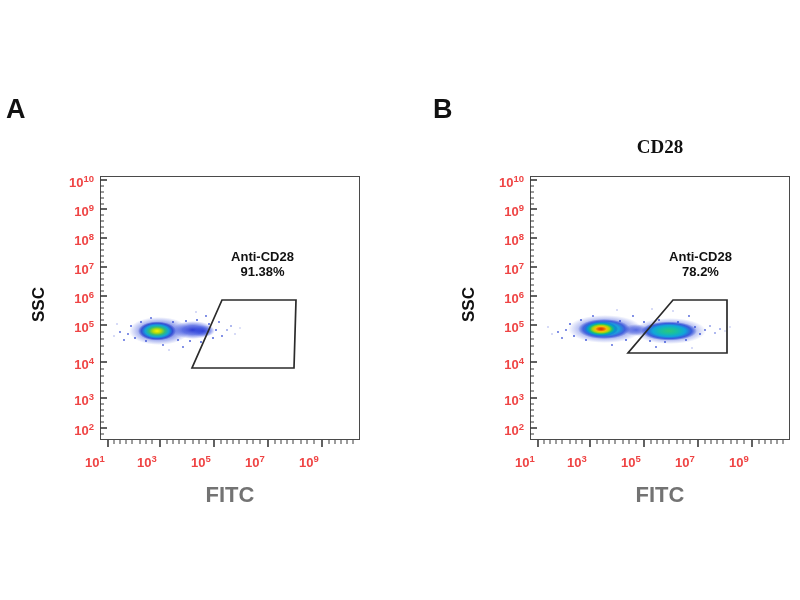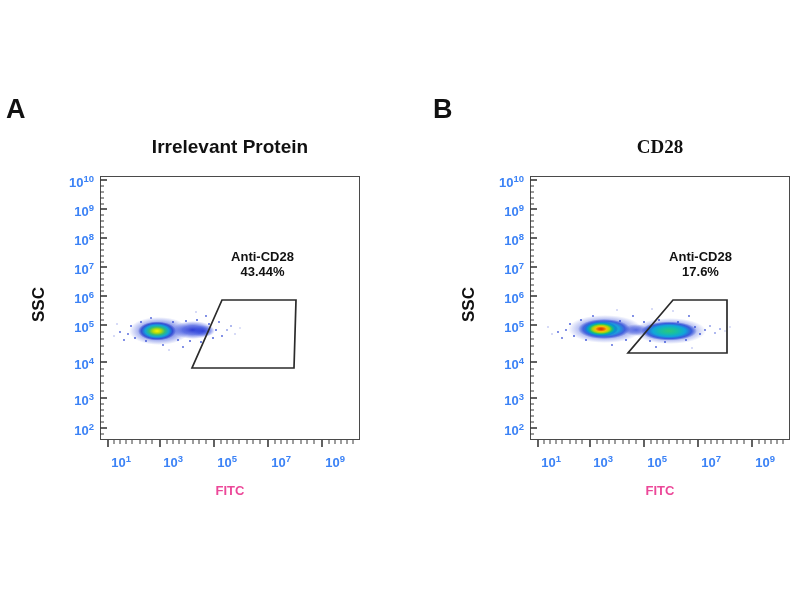--- a/index.html
+++ b/index.html
@@ -61,44 +61,44 @@
     font-weight: bold;
     color: #111111;
     transform: rotate(-90deg);
     transform-origin: 50% 50%;
     white-space: nowrap;
     line-height: 1;
   }
 
   .xlabel {
     position: absolute;
-    font-size: 13px;
-    font-weight: bold;
-    color: #ec4899;
+    font-size: 22px;
+    font-weight: bold;
+    color: #737373;
     white-space: nowrap;
     text-align: center;
     line-height: 1;
   }
 
   .tick-label {
     position: absolute;
     font-size: 13px;
     font-weight: bold;
-    color: #3b82f6;
+    color: #ef4444;
     white-space: nowrap;
     line-height: 1;
   }
   .tick-label sup {
     font-size: 9.5px;
     font-weight: bold;
     vertical-align: super;
     line-height: 0;
   }
   .ytick-label { text-align: right; }
-  .xtick-label { text-align: right; }
+  .xtick-label { text-align: left; }
 
   .gate-label {
     position: absolute;
     font-size: 13px;
     font-weight: bold;
     color: #111111;
     white-space: nowrap;
     text-align: center;
     line-height: 1.12;
   }
@@ -113,21 +113,20 @@
 </style>
 </head>
 <body>
 
 <div class="figure">
 
   <div class="panel panel-a">
 
     <div class="panel-letter" style="left:6px; top:96px;">A</div>
 
-    <div class="panel-title" style="left:100px; top:137px; width:260px;">Irrelevant Protein</div>
 
     <div class="plotbox" style="left:100px; top:176px; width:260px; height:264px;"></div>
 
     <div class="ylabel" style="left:20px; top:292px; width:40px; height:20px;">SSC</div>
 
     <div class="xlabel" style="left:150px; top:484px; width:160px;">FITC</div>
 
     <div class="tick-label ytick-label" style="left:48px; top:176px; width:46px;">10<sup>10</sup></div>
     <div class="tick-label ytick-label" style="left:48px; top:205px; width:46px;">10<sup>9</sup></div>
     <div class="tick-label ytick-label" style="left:48px; top:234px; width:46px;">10<sup>8</sup></div>
@@ -139,21 +138,21 @@
     <div class="tick-label ytick-label" style="left:48px; top:424px; width:46px;">10<sup>2</sup></div>
 
     <div class="tick-label xtick-label" style="left:85px; top:456px; width:46px;">10<sup>1</sup></div>
     <div class="tick-label xtick-label" style="left:137px; top:456px; width:46px;">10<sup>3</sup></div>
     <div class="tick-label xtick-label" style="left:191px; top:456px; width:46px;">10<sup>5</sup></div>
     <div class="tick-label xtick-label" style="left:245px; top:456px; width:46px;">10<sup>7</sup></div>
     <div class="tick-label xtick-label" style="left:299px; top:456px; width:46px;">10<sup>9</sup></div>
 
     <div class="gate-label" style="left:190px; top:250px; width:145px;">
       <span>Anti-CD28</span><br>
-      <span>43.44%</span>
+      <span>91.38%</span>
     </div>
 
   </div>
 
   <div class="panel panel-b">
 
     <div class="panel-letter" style="left:33px; top:96px;">B</div>
 
     <div class="panel-title" style="left:130px; top:137px; width:260px;font-family:Liberation Serif, serif;">CD28</div>
 
@@ -174,21 +173,21 @@
     <div class="tick-label ytick-label" style="left:78px; top:424px; width:46px;">10<sup>2</sup></div>
 
     <div class="tick-label xtick-label" style="left:115px; top:456px; width:46px;">10<sup>1</sup></div>
     <div class="tick-label xtick-label" style="left:167px; top:456px; width:46px;">10<sup>3</sup></div>
     <div class="tick-label xtick-label" style="left:221px; top:456px; width:46px;">10<sup>5</sup></div>
     <div class="tick-label xtick-label" style="left:275px; top:456px; width:46px;">10<sup>7</sup></div>
     <div class="tick-label xtick-label" style="left:329px; top:456px; width:46px;">10<sup>9</sup></div>
 
     <div class="gate-label" style="left:228px; top:250px; width:145px;">
       <span>Anti-CD28</span><br>
-      <span>17.6%</span>
+      <span>78.2%</span>
     </div>
 
   </div>
 
   <svg class="overlay" viewBox="0 0 800 600" xmlns="http://www.w3.org/2000/svg">
     <defs>
       <clipPath id="clipA">
           <rect x="101" y="177" width="258" height="262"></rect>
         </clipPath>
       <clipPath id="clipB">

